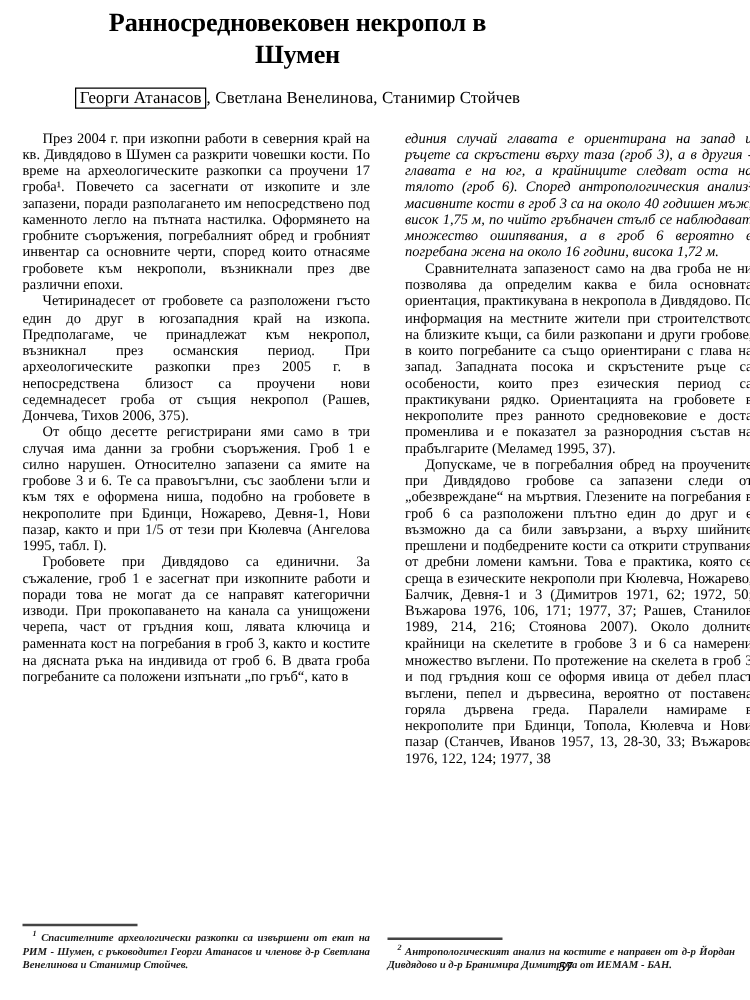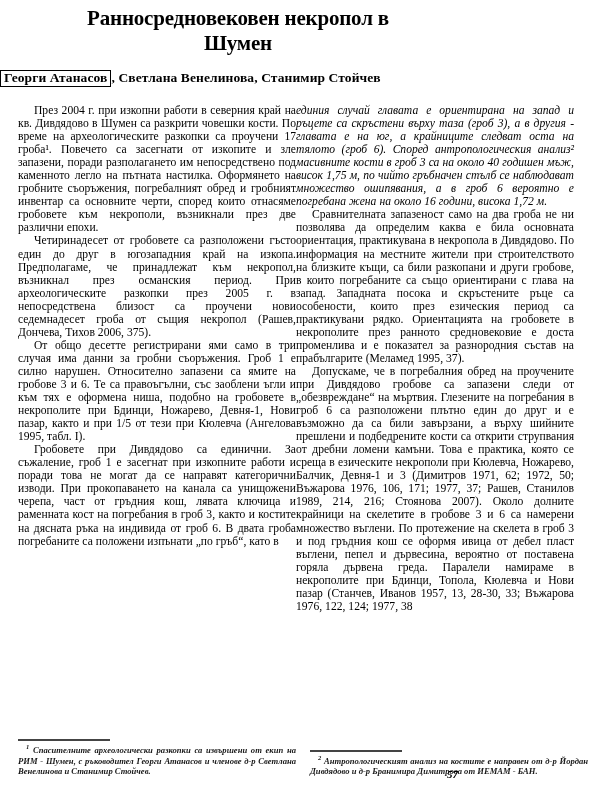--- a/index.html
+++ b/index.html
@@ -31,41 +31,41 @@
   .title-line {
     font-weight: bold;
     font-size: 21px;
     line-height: 25px;
     letter-spacing: -0.2px;
   }
 
   
   .authors {
     margin-top: 14px;
-    text-align: left;
-    font-weight: bold;
+    text-align: center;
+    font-weight: normal;
     font-size: 13.5px;
     letter-spacing: 0.1px;
   }
   .author-boxed {
     border: 1px solid #000;
     padding: 0px 3px 1px 3px;
     display: inline-block;
     line-height: 14px;
   }
 
   
   .columns {
     position: absolute;
     top: 104px;
     left: 18px;
     right: 12px;
     width: 570px;
     display: flex;
-    gap: 0;
+    gap: 28px;
   }
   .col {
     width: 278px;
     flex: 0 0 278px;
   }
   .col p {
     margin: 0;
     font-size: 11.6px;
     line-height: 13.05px;
     text-align: justify;

